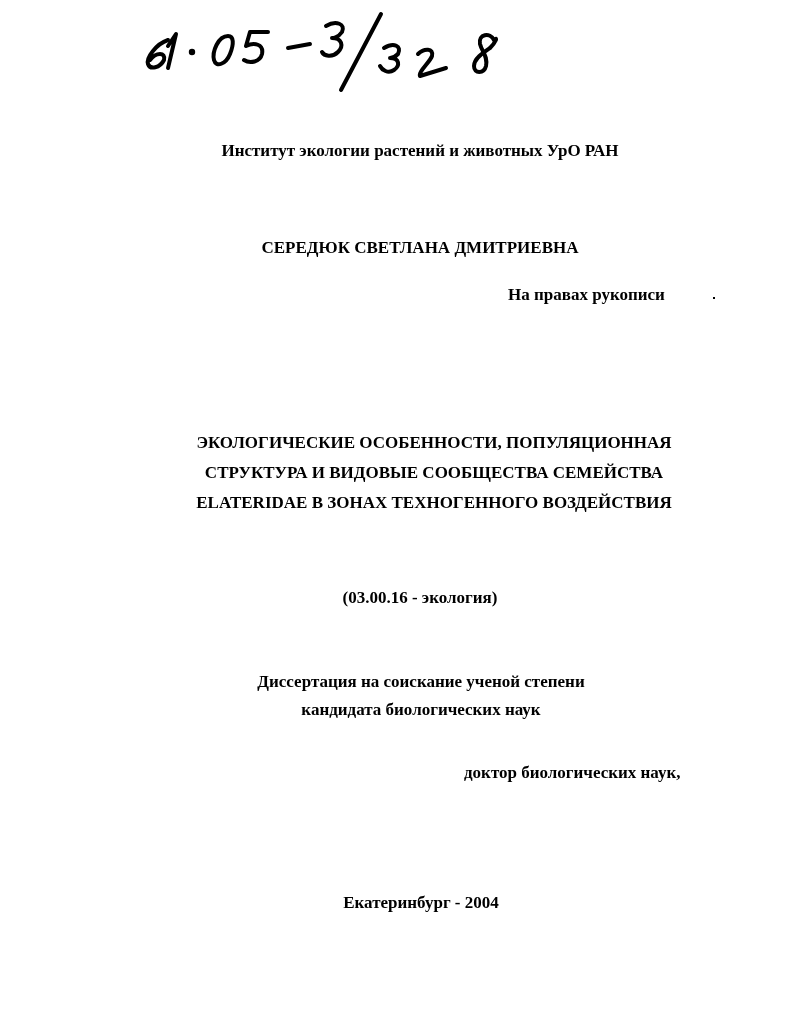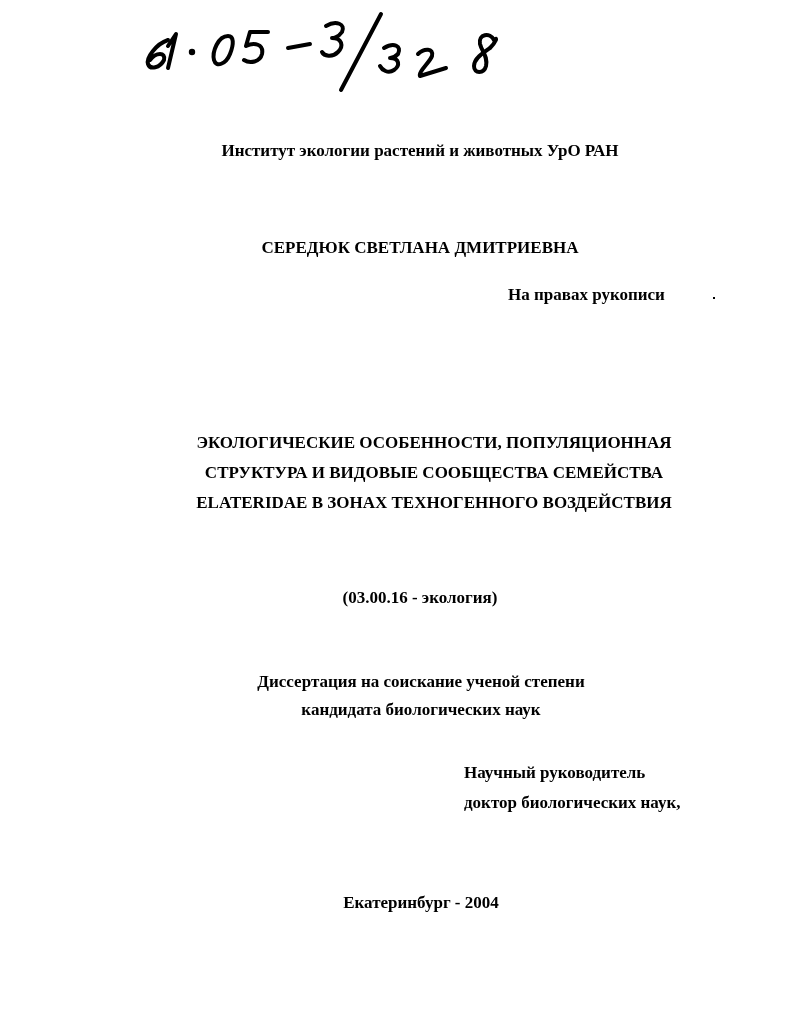--- a/index.html
+++ b/index.html
@@ -9,21 +9,21 @@
     }
     body {
       width: 796px;
       height: 1028px;
       position: relative;
       overflow: hidden;
       font-family: "Liberation Serif", "DejaVu Serif", serif;
       color: #000;
     }
     .abs { position: absolute; white-space: nowrap; }
-    .bold { font-weight: bold; }
+    .bold { font-weight: bold; text-align: center; }
     .handwritten {
       left: 138px; top: 2px;
       width: 370px; height: 100px;
     }
     .handwritten svg { width: 100%; height: 100%; }
     .institute { left: 0; width: 840px; top: 141px; text-align: center; font-size: 17px; }
     .author { left: 0; width: 840px; top: 238px; text-align: center; font-size: 17px; }
     .rights { left: 508px; top: 285px; font-size: 17px; }
     .dot { left: 713px; top: 297px; width: 2px; height: 2px; background: #000; }
     .title { left: 0; width: 868px; top: 428px; text-align: center; font-size: 17px; line-height: 30px; }
@@ -78,17 +78,16 @@
 </div>
 
 <div class="abs bold specialty">(03.00.16 - экология)</div>
 
 <div class="abs bold dissertation">
   <div>Диссертация на соискание ученой степени</div>
   <div>кандидата биологических наук</div>
 </div>
 
 <div class="abs bold advisor">
-  <div>Научный руководитель</div>
   <div>доктор биологических наук,</div>
 </div>
 
 <div class="abs bold city">Екатеринбург - 2004</div>
 
 </body></html>

